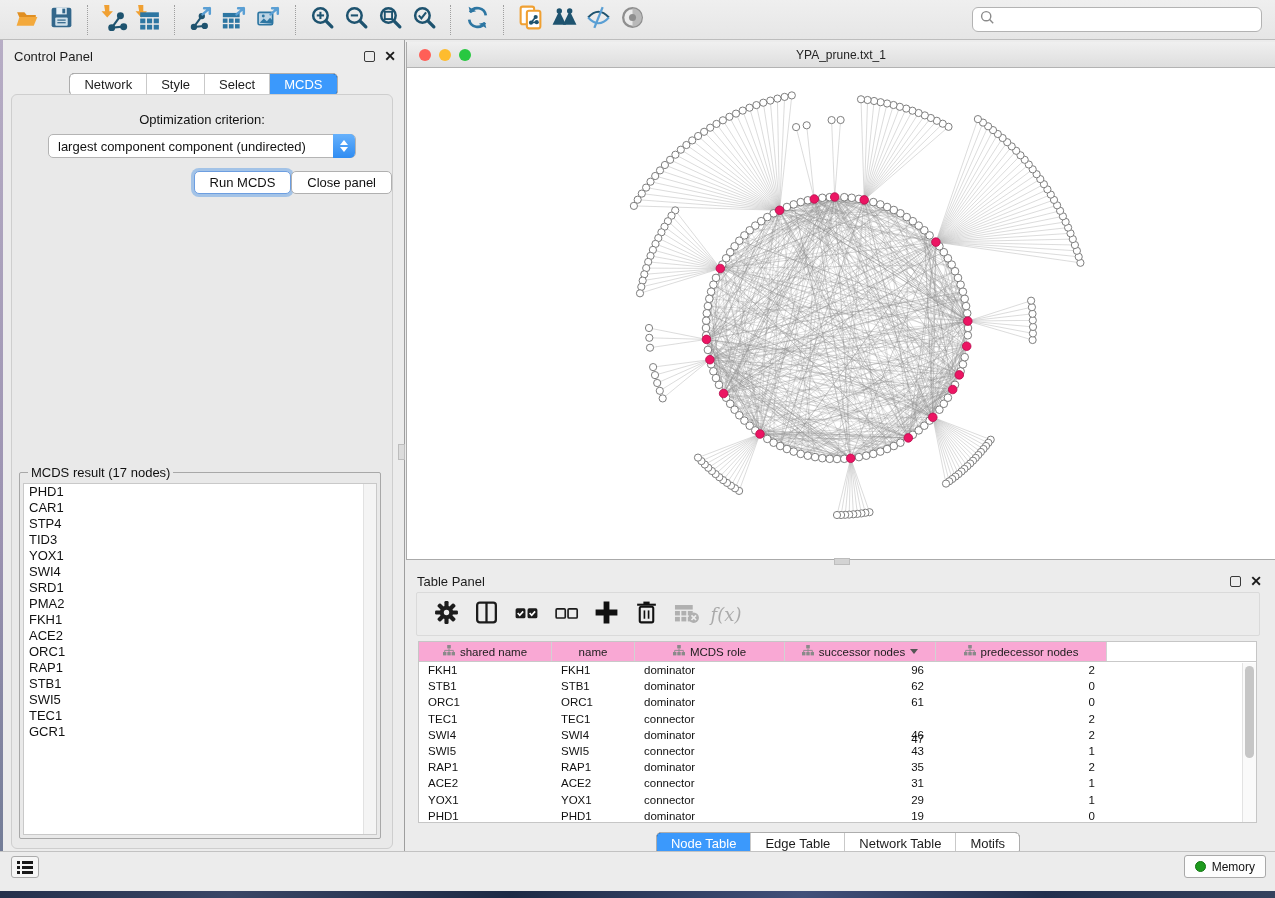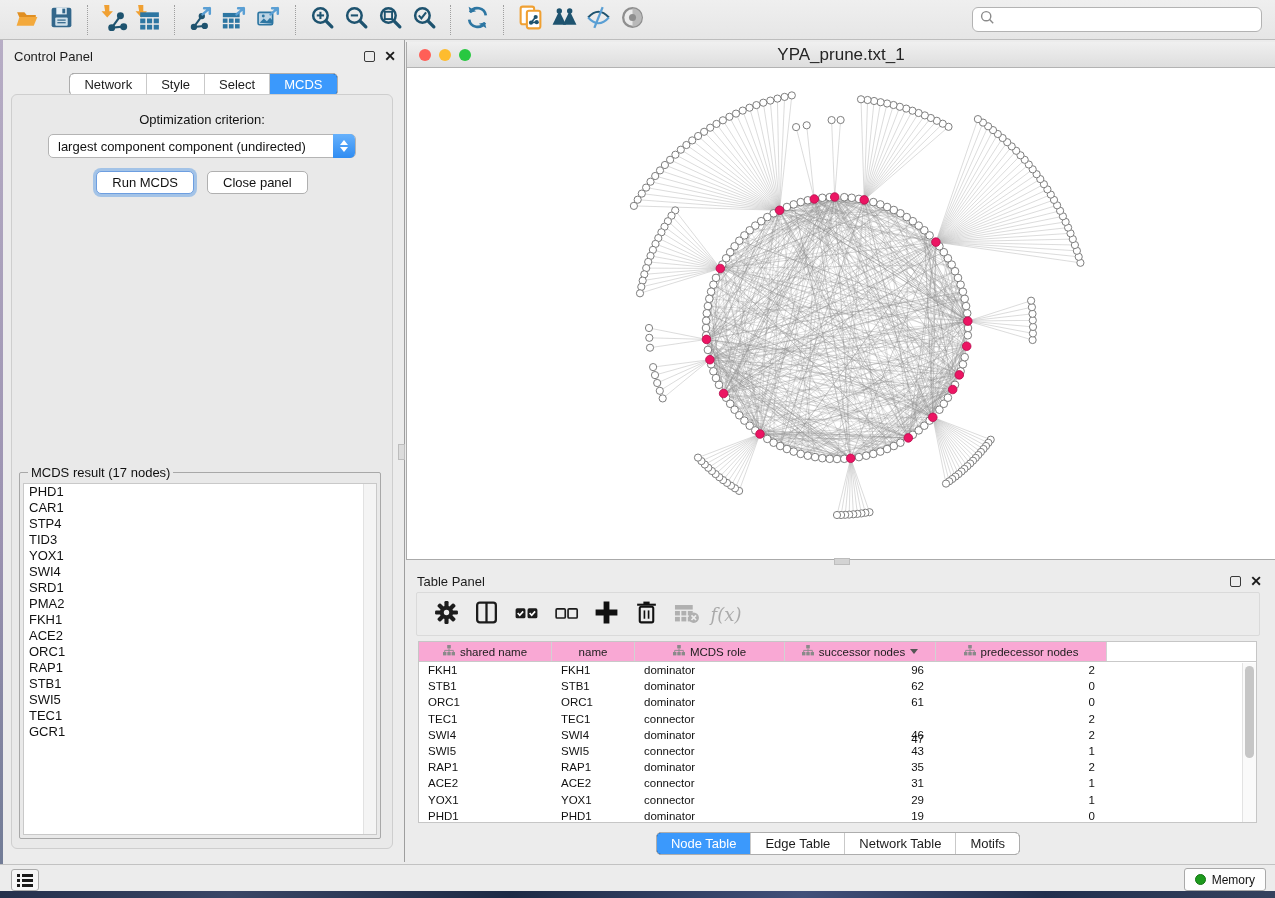--- a/index.html
+++ b/index.html
@@ -40,38 +40,38 @@
     background:#e9e9e9;border:1px solid #cecece;border-radius:6px;}
   #opt-label{position:absolute;top:17px;left:0;right:0;text-align:center;font-size:13px;color:#111;}
   #criterion-select{position:absolute;top:39px;left:36px;right:36px;height:24px;background:#fff;
     border:1px solid #b4b4b4;border-radius:5px;display:flex;align-items:center;font-size:13px;color:#111;
     padding-left:9px;}
   #criterion-stepper{position:absolute;right:0;top:-1px;bottom:-1px;width:22px;border-radius:0 5px 5px 0;
     background:linear-gradient(#66b1fc,#2f8cf2);display:flex;flex-direction:column;align-items:center;justify-content:center;gap:2px;}
   .chev{width:0;height:0;border-left:4px solid transparent;border-right:4px solid transparent;}
   .chev.up{border-bottom:5px solid #fff;}
   .chev.down{border-top:5px solid #fff;}
-  #cp-buttons{position:absolute;top:76px;left:0;right:0;display:flex;justify-content:center;gap:13px;}
+  #cp-buttons{position:absolute;top:76px;left:0;right:0;display:flex;justify-content:flex-end;}
   .mac-btn{background:#fff;border:1px solid #b0b0b0;border-radius:5px;font-size:13px;color:#111;
     padding:3px 15px;}
   .mac-btn.focus{border:1px solid #6d9ee0;box-shadow:0 0 0 3px rgba(106,164,229,.55);}
   #mcds-fieldset{position:absolute;left:7px;right:11px;top:370px;bottom:9px;border:1px solid #a8a8a8;
     border-radius:2px;margin:0;padding:2px;}
   #mcds-fieldset legend{font-size:13px;color:#111;padding:0 3px;margin-left:6px;}
   #mcds-list{position:absolute;left:3px;right:3px;top:3px;bottom:3px;background:#fff;border:1px solid #c9c9c9;overflow:hidden;}
   .mcds-item{font-size:13px;color:#111;line-height:16px;padding-left:5px;}
   #mcds-scroll{position:absolute;right:0;top:0;bottom:0;width:13px;background:#f4f4f4;border-left:1px solid #e2e2e2;}
 
   
   #network-window{position:absolute;left:406px;top:42px;width:869px;height:518px;background:#fff;
     border-left:1px solid #aaa;border-bottom:1px solid #aaa;}
   #net-titlebar{position:absolute;left:0;top:0;right:0;height:26px;
     background:linear-gradient(#f0f0f0,#dedede);border-bottom:1px solid #b3b3b3;
     display:flex;align-items:center;justify-content:center;}
-  #net-title{font-size:17px;color:#242424;}
+  #net-title{font-size:12px;color:#242424;}
   #traffic{position:absolute;left:12px;top:7px;display:flex;gap:8px;}
   .tl{width:12px;height:12px;border-radius:50%;}
   #net-canvas{position:absolute;left:0;top:26px;right:0;bottom:0;}
   #net-canvas svg{display:block;}
 
   
   #vsplit-handle{position:absolute;left:398px;top:444px;width:7px;height:16px;background:#dcdcdc;border:1px solid #bdbdbd;}
   #hsplit{position:absolute;left:406px;top:560px;width:869px;height:5px;background:#ececec;}
   #hsplit-handle{position:absolute;left:428px;top:-2px;width:16px;height:7px;background:#d3d3d3;border:1px solid #bdbdbd;}
 
@@ -88,21 +88,21 @@
   .nt-row{display:flex;height:16.2px;align-items:center;}
   .nt-cell{font-size:11.5px;color:#111;white-space:nowrap;overflow:hidden;}
   .nt-cell.txt{padding-left:9px;text-align:left;}
   .nt-cell.num{text-align:right;padding-right:12px;}
   #nt-scroll{position:absolute;right:0;top:21px;bottom:0;width:14px;background:#fafafa;border-left:1px solid #e3e3e3;}
   #nt-thumb{position:absolute;left:2px;right:2px;top:3px;height:92px;background:#c6c6c6;border-radius:6px;}
   #tp-tabs{position:absolute;left:0;right:0;bottom:7px;display:flex;justify-content:center;}
   .sort-chev{width:0;height:0;border-left:4px solid transparent;border-right:4px solid transparent;border-top:5px solid #555;}
 
   
-  #status-bar{position:absolute;left:0;bottom:7px;width:1275px;height:27px;background:#ececec;border-top:1px solid #c2c2c2;}
+  #status-bar{position:absolute;left:0;bottom:7px;width:1275px;height:40px;background:#ececec;border-top:1px solid #c2c2c2;}
   #list-btn{position:absolute;left:11px;top:4px;width:28px;height:22px;background:#f6f6f6;border:1px solid #ababab;border-radius:3px;
     display:flex;align-items:center;justify-content:center;}
   #memory-btn{position:absolute;right:9px;top:3px;height:23px;background:#fdfdfd;border:1px solid #a9a9a9;border-radius:3px;
     display:flex;align-items:center;gap:6px;padding:0 10px;font-size:12px;color:#111;}
   #memory-dot{width:11px;height:11px;border-radius:50%;background:#1d9a1d;border:1px solid #127412;}
 </style>
 </head>
 <body>
 
 <div id="app">

